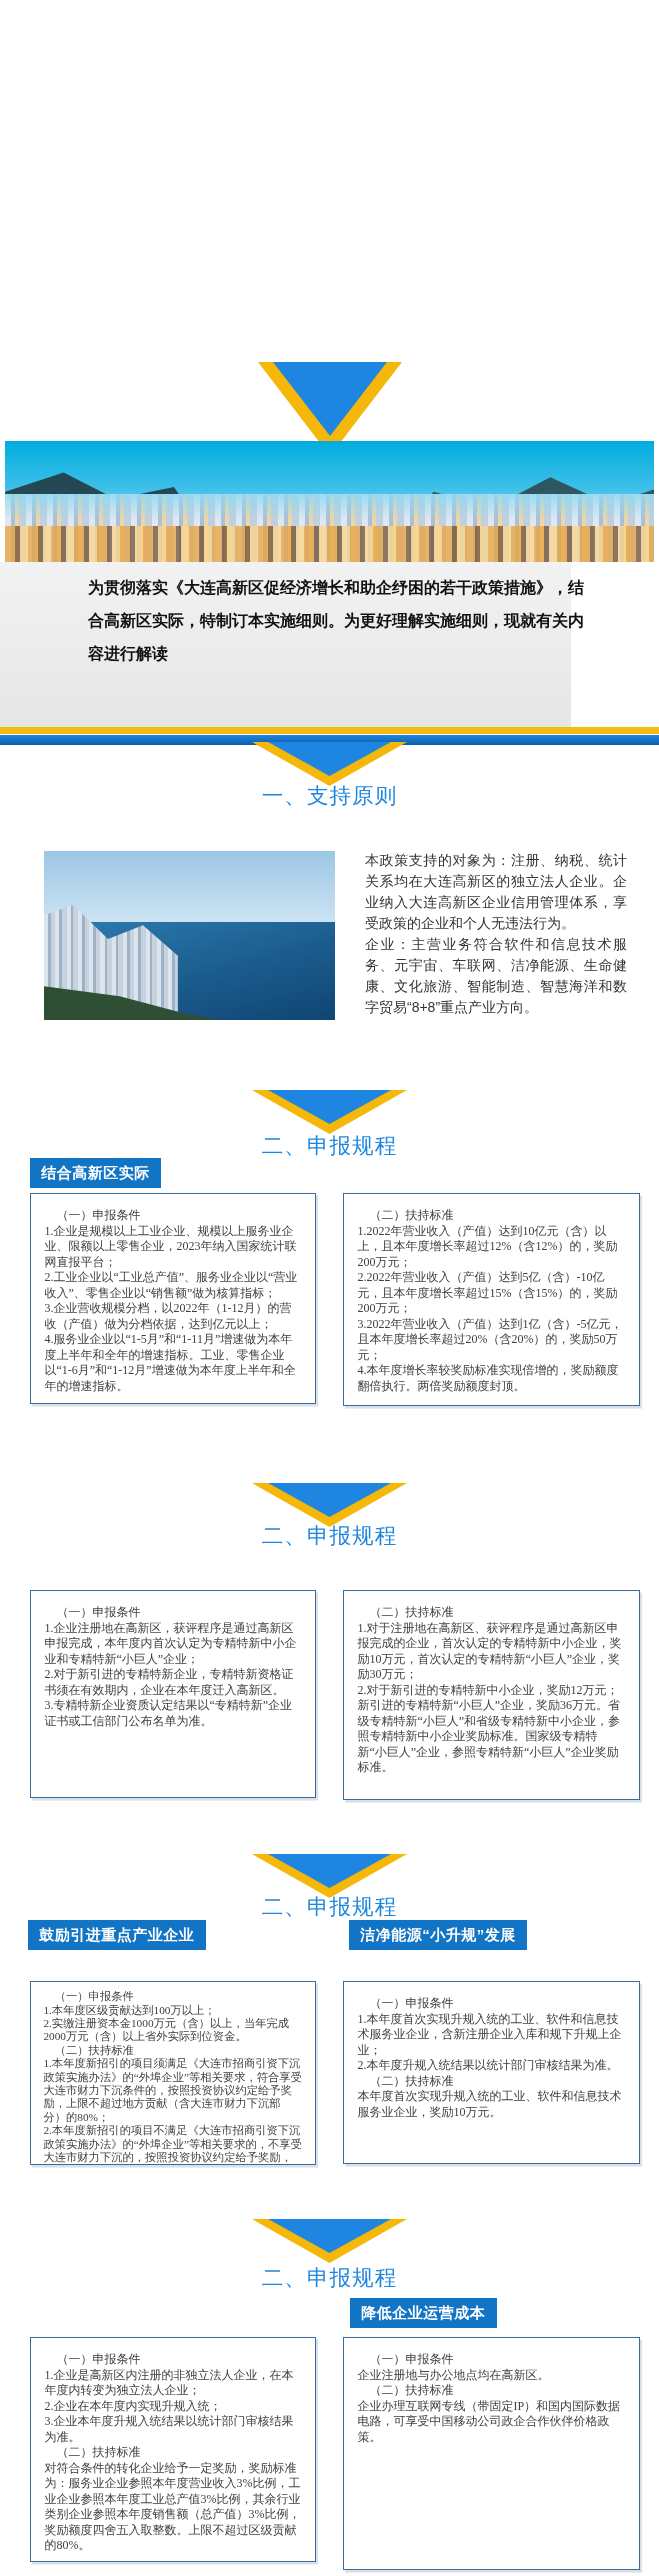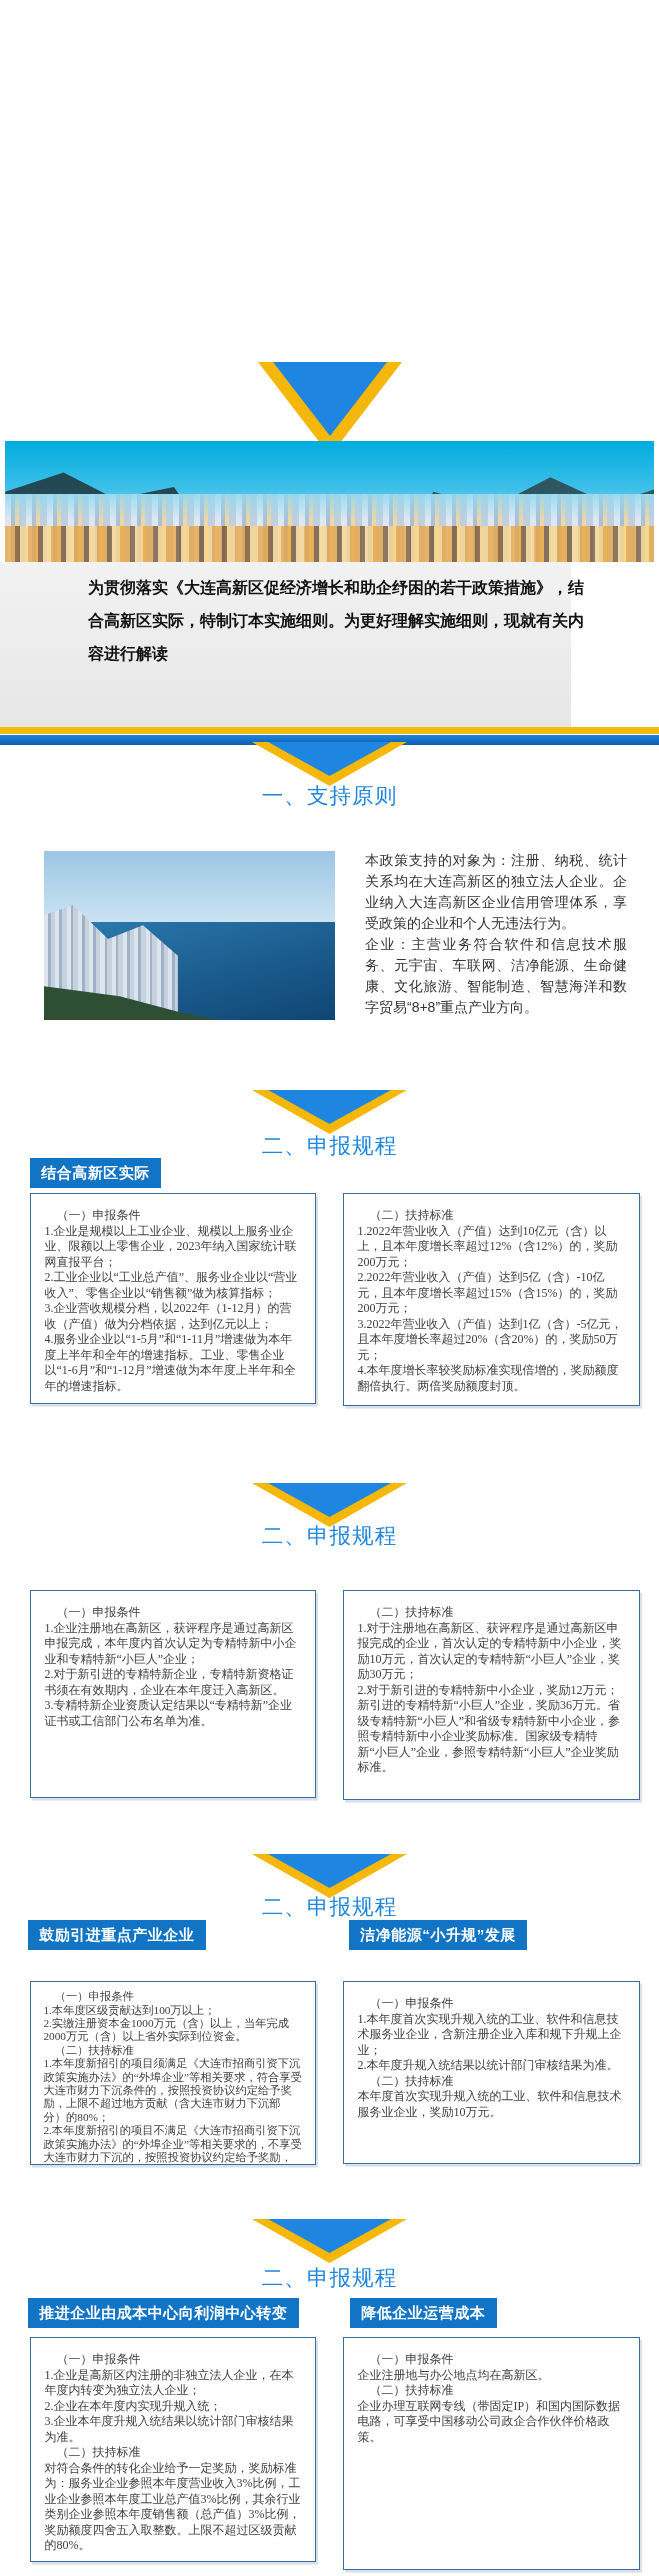--- a/index.html
+++ b/index.html
@@ -169,21 +169,20 @@
 1.本年度首次实现升规入统的工业、软件和信息技术服务业企业，含新注册企业入库和规下升规上企业；
 2.本年度升规入统结果以统计部门审核结果为准。
 　（二）扶持标准
 本年度首次实现升规入统的工业、软件和信息技术服务业企业，奖励10万元。</div>
 
   <div class="chev chev-s" style="top:2219px">
     <div class="outer"></div>
       <div class="inner"></div>
   </div>
   <div class="sec-head" style="top:2263px">二、申报规程</div>
-  <div class="plabel" style="left:28px;top:2298px">推进企业由成本中心向利润中心转变</div>
   <div class="plabel" style="left:350px;top:2298px">降低企业运营成本</div>
   <div class="pbox" style="left:30px;top:2337px;width:286px;height:225px">　（一）申报条件
 1.企业是高新区内注册的非独立法人企业，在本年度内转变为独立法人企业；
 2.企业在本年度内实现升规入统；
 3.企业本年度升规入统结果以统计部门审核结果为准。
 　（二）扶持标准
 对符合条件的转化企业给予一定奖励，奖励标准为：服务业企业参照本年度营业收入3%比例，工业企业参照本年度工业总产值3%比例，其余行业类别企业参照本年度销售额（总产值）3%比例，奖励额度四舍五入取整数。上限不超过区级贡献的80%。</div>
   <div class="pbox" style="left:343px;top:2337px;width:297px;height:233px">　（一）申报条件
 企业注册地与办公地点均在高新区。
 　（二）扶持标准

